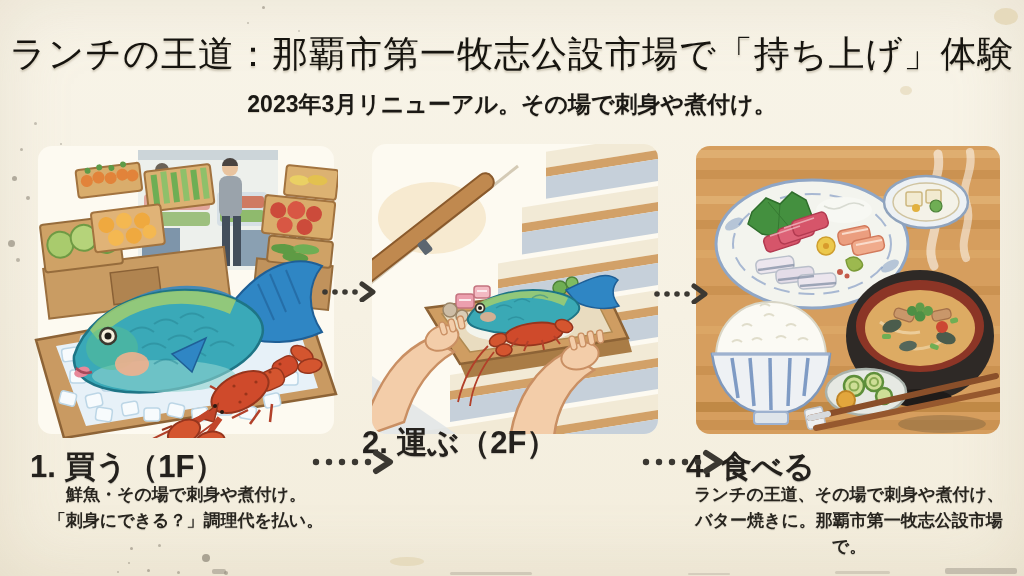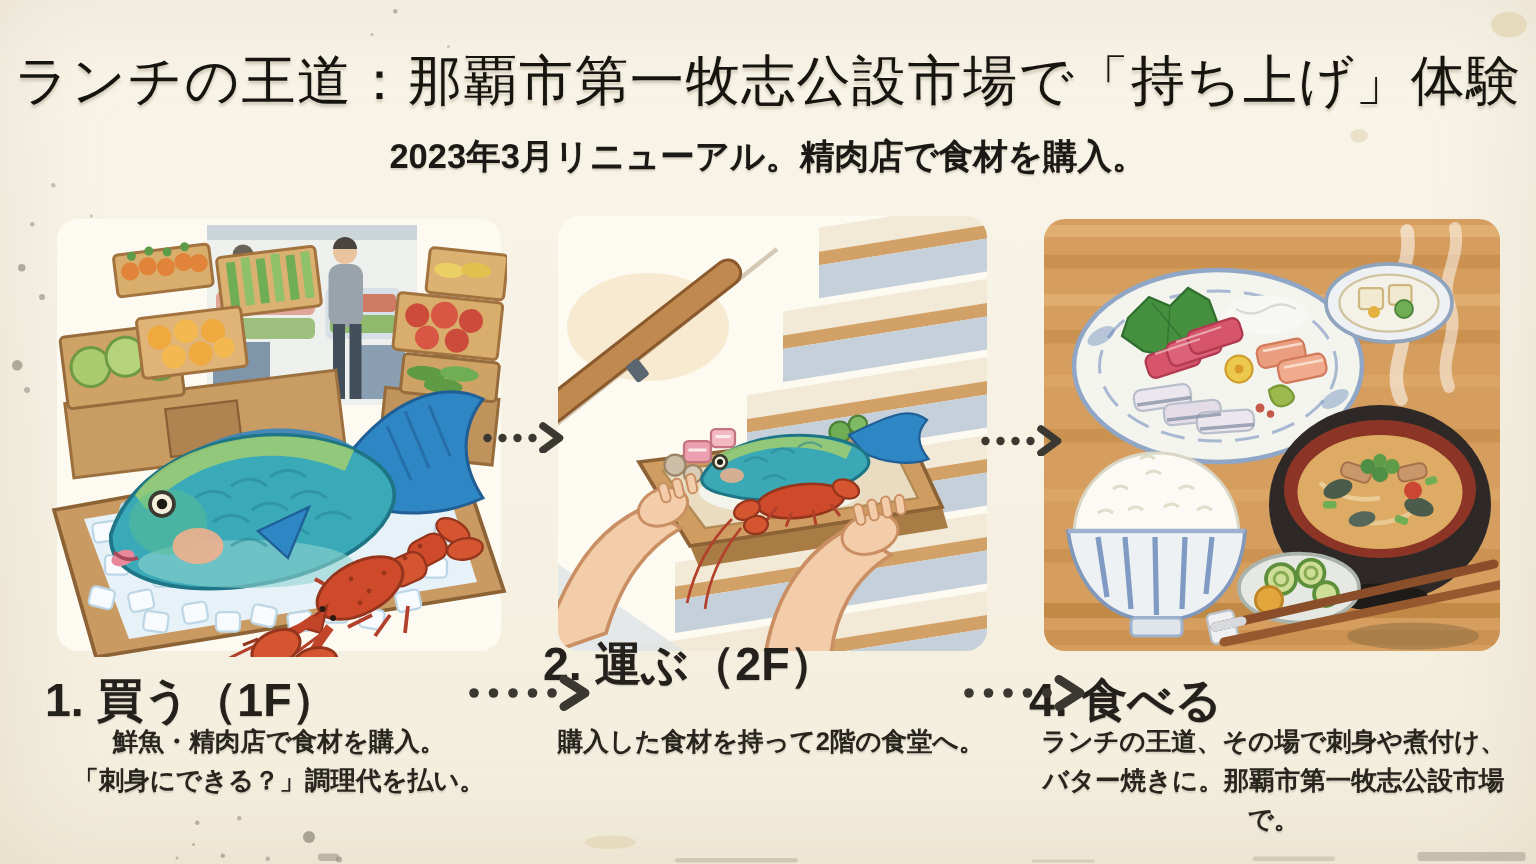--- a/index.html
+++ b/index.html
@@ -65,21 +65,21 @@
     <div class="stain" style="left:900px;top:86px;width:12px;height:9px;opacity:.6"></div>
     <div class="stain" style="left:390px;top:557px;width:34px;height:9px;opacity:.7"></div>
     <div class="smudge" style="left:450px;top:572px;width:82px;height:3px;opacity:.3"></div>
     <div class="smudge" style="left:835px;top:571px;width:55px;height:3px;opacity:.28"></div>
     <div class="smudge" style="left:945px;top:568px;width:72px;height:6px;opacity:.42"></div>
     <div class="smudge" style="left:688px;top:573px;width:42px;height:2px;opacity:.25"></div>
     <div class="smudge" style="left:212px;top:569px;width:14px;height:5px;opacity:.5"></div>
   </div>
 
   <div class="page-title">ランチの王道：那覇市第一牧志公設市場で「持ち上げ」体験</div>
-  <div class="page-subtitle">2023年3月リニューアル。精肉店で食材を購入。</div>
+  <div class="page-subtitle">2023年3月リニューアル。その場で刺身や煮付け。</div>
 
   <svg class="panel" style="left:34px;top:142px" width="304" height="296" viewBox="0 0 304 296">
     <rect x="4" y="4" width="296" height="288" rx="14" fill="#fdfaf1"></rect>
     <g>
       <rect x="104" y="8" width="140" height="120" fill="#edf0ec"></rect>
       <rect x="104" y="8" width="140" height="10" fill="#ccd5d9"></rect>
       <rect x="110" y="52" width="66" height="16" rx="4" fill="#e2a69b"></rect>
       <rect x="112" y="70" width="64" height="14" rx="4" fill="#9dc07e"></rect>
       <rect x="183" y="50" width="50" height="34" rx="4" fill="#d7e0e6"></rect>
       <rect x="186" y="54" width="44" height="12" rx="3" fill="#cf7a62"></rect>
@@ -495,24 +495,21 @@
         <circle cx="6" cy="13" r="3.2"></circle>
         <circle cx="19" cy="13" r="3.2"></circle>
         <circle cx="32" cy="13" r="3.2"></circle>
         <circle cx="45" cy="13" r="3.2"></circle>
         <circle cx="58" cy="13" r="3.2"></circle>
       </g>
     <path d="M66,4 L80,13 L66,22" stroke="#3b3832" stroke-width="6" fill="none" stroke-linecap="round" stroke-linejoin="round"></path>
   </svg>
 
   <div class="step-caption" style="left:18px;top:482px;width:336px">
-    <div>鮮魚・精肉店で食材を購入。</div>
+    <div>鮮魚・その場で刺身や煮付け。</div>
     <div>「刺身にできる？」調理代を払い。</div>
-  </div>
-  <div class="step-caption" style="left:358px;top:482px;width:312px">
-    <div>購入した食材を持って2階の食堂へ。</div>
   </div>
   <div class="step-caption" style="left:680px;top:482px;width:338px">
     <div>ランチの王道、その場で刺身や煮付け、</div>
     <div>バター焼きに。那覇市第一牧志公設市場で。</div>
   </div>
 
 </div>
 
 </body></html>

